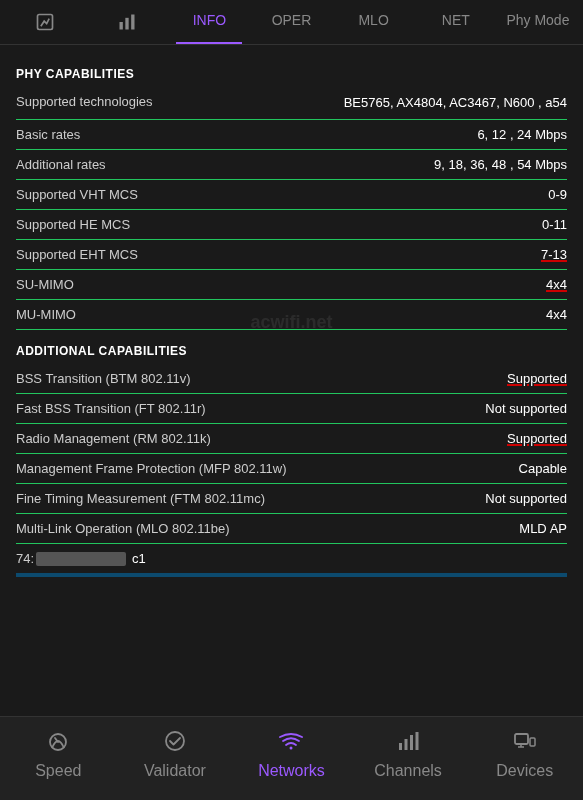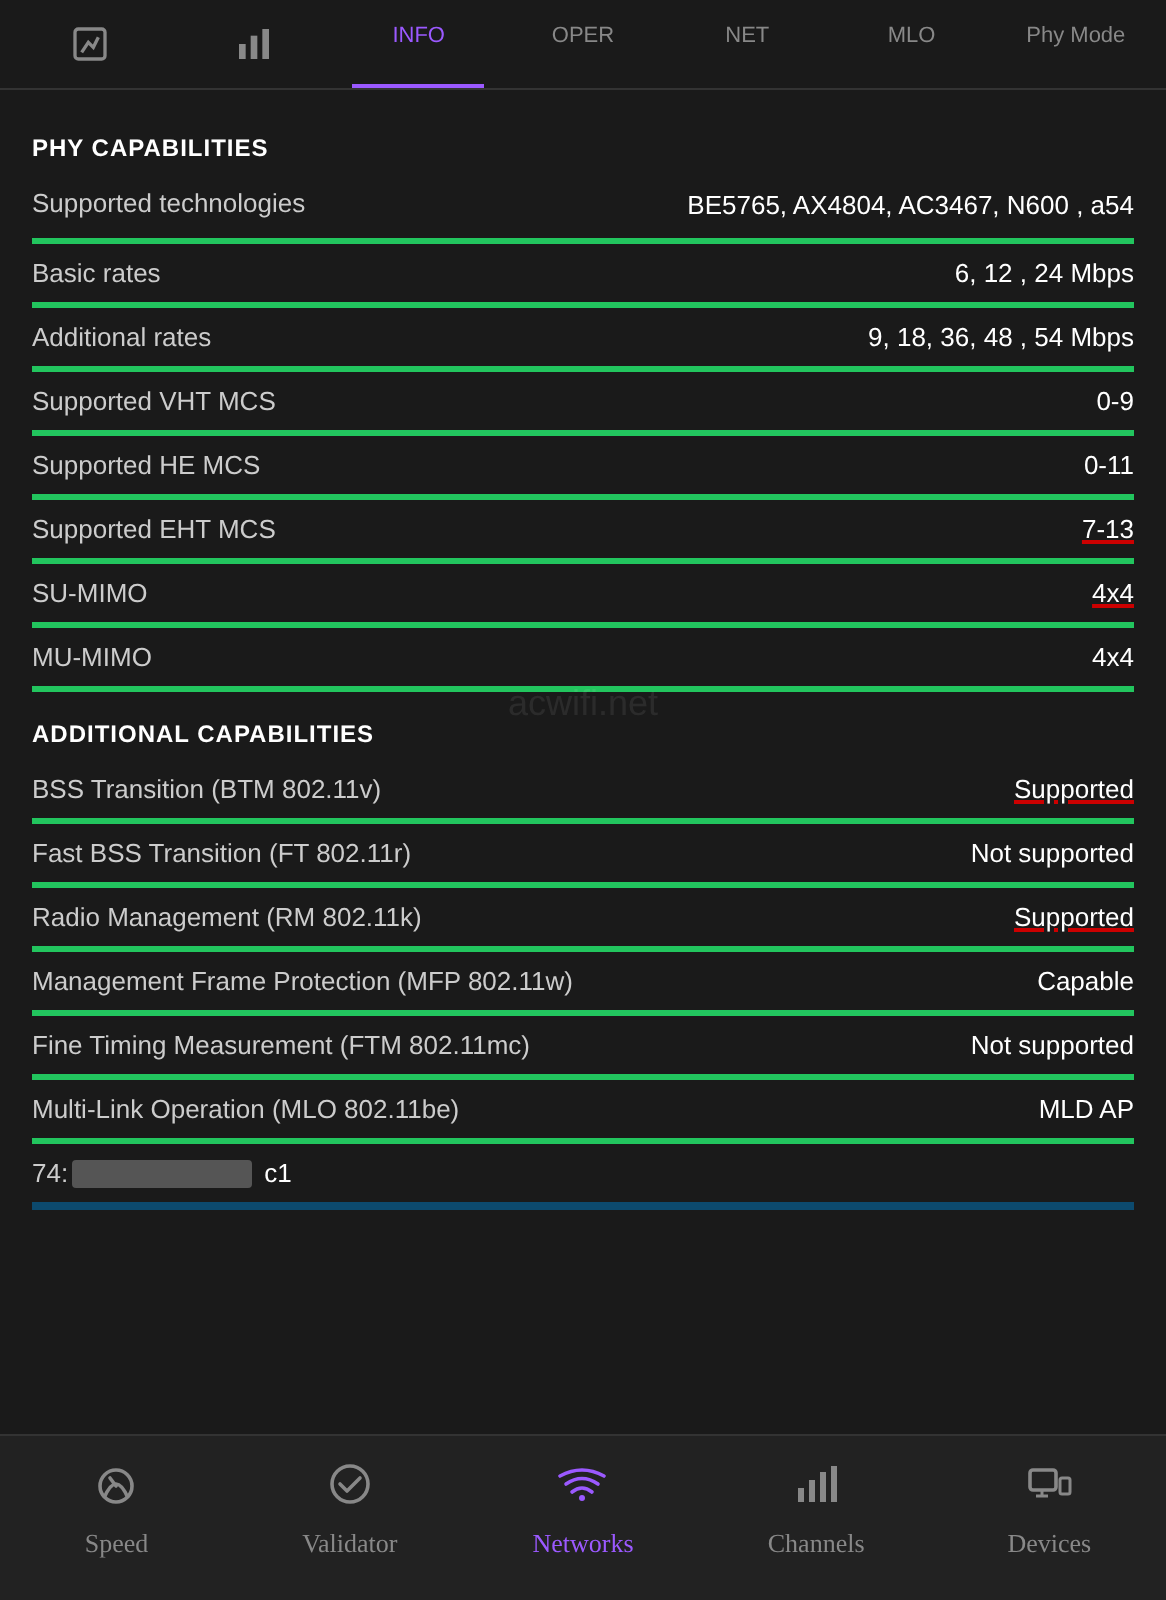--- a/index.html
+++ b/index.html
@@ -20,21 +20,21 @@
       display: flex;
       background: #1a1a1a;
       border-bottom: 1px solid #333;
       padding: 0 4px;
     }
 
     .top-nav-item {
       flex: 1;
       padding: 12px 6px;
       text-align: center;
-      font-size: 11px;
+      font-size: 14px;
       color: #888;
       cursor: pointer;
       position: relative;
     }
 
     .top-nav-item.active {
       color: #9b59ff;
     }
 
     .top-nav-item.active::after {
@@ -70,21 +70,21 @@
       margin-top: 10px;
       margin-bottom: 6px;
     }
 
     
     .data-row {
       display: flex;
       justify-content: space-between;
       align-items: flex-start;
       padding: 7px 0;
-      border-bottom: 3px solid #22c55e;
+      border-bottom: 1px solid #22c55e;
     }
 
     .data-row:last-child {
       border-bottom: none;
     }
 
     .row-label {
       font-size: 13px;
       color: #cccccc;
       flex: 1;
@@ -110,24 +110,23 @@
     }
 
     
     .watermark {
       position: absolute;
       top: 50%;
       left: 50%;
       transform: translate(-50%, -50%);
       color: rgba(255,255,255,0.08);
       font-size: 18px;
-      font-weight: 400;
+      font-weight: 700;
       pointer-events: none;
       white-space: nowrap;
-      margin-top: 16px;
     }
 
     .content-wrapper {
       position: relative;
     }
 
     
     .mac-row {
       display: flex;
       align-items: center;
@@ -173,23 +172,22 @@
       cursor: pointer;
       padding: 4px 0;
     }
 
     .bottom-nav-item .nav-icon {
       font-size: 20px;
       color: #888;
     }
 
     .bottom-nav-item .nav-label {
-      font-size: 13px;
+      font-size: 16px;
       color: #888;
-      font-family: Liberation Serif, serif;
     }
 
     .bottom-nav-item.active .nav-icon {
       color: #9b59ff;
     }
 
     .bottom-nav-item.active .nav-label {
       color: #9b59ff;
     }
   </style>
@@ -210,24 +208,24 @@
       <rect x="17" y="3" width="4" height="18" fill="#888" stroke="none"></rect>
     </svg>
   </div>
   <div class="top-nav-item active">
     <span>INFO</span>
   </div>
   <div class="top-nav-item">
     <span>OPER</span>
   </div>
   <div class="top-nav-item">
+    <span>MLO</span>
+  </div>
+  <div class="top-nav-item">
     <span>NET</span>
-  </div>
-  <div class="top-nav-item">
-    <span>MLO</span>
   </div>
   <div class="top-nav-item">
     <span>Phy Mode</span>
   </div>
 </nav>
 
 <div class="content">
   <div class="content-wrapper">
 
     <div class="watermark">acwifi.net</div>

